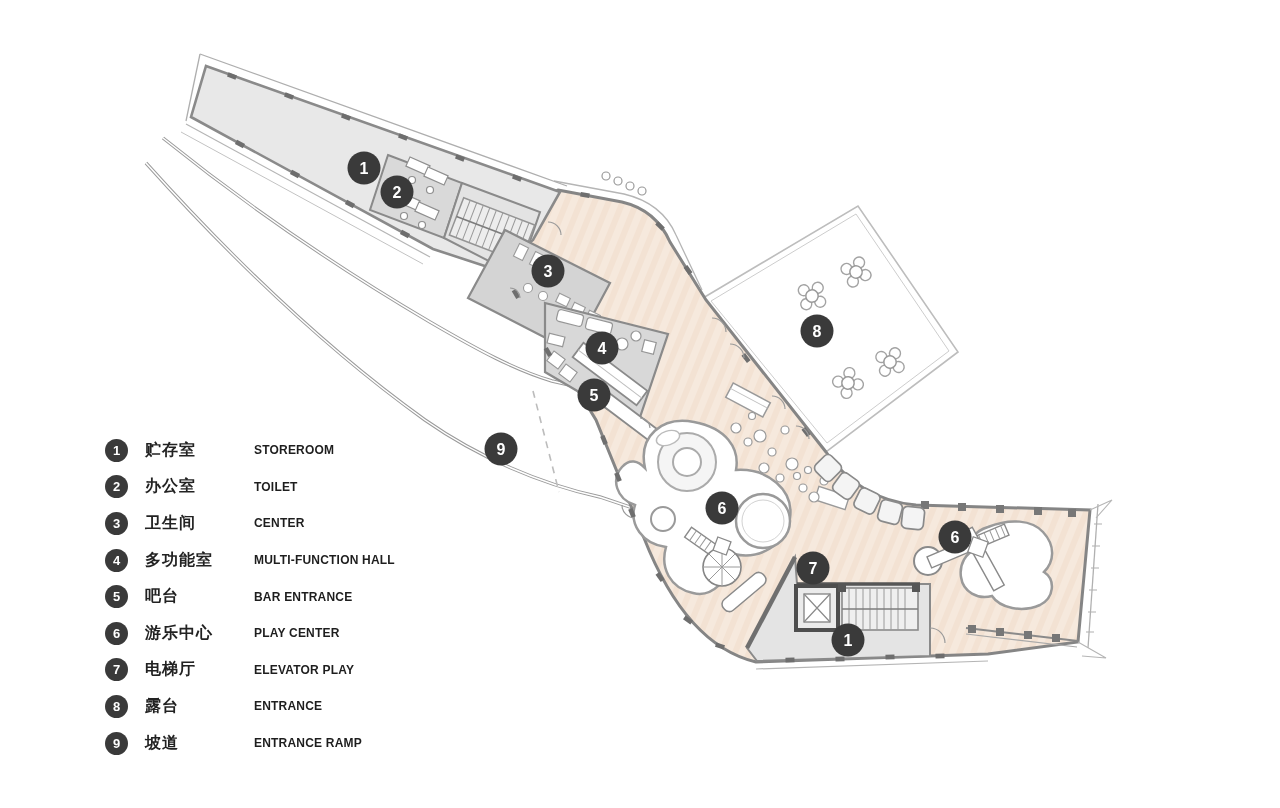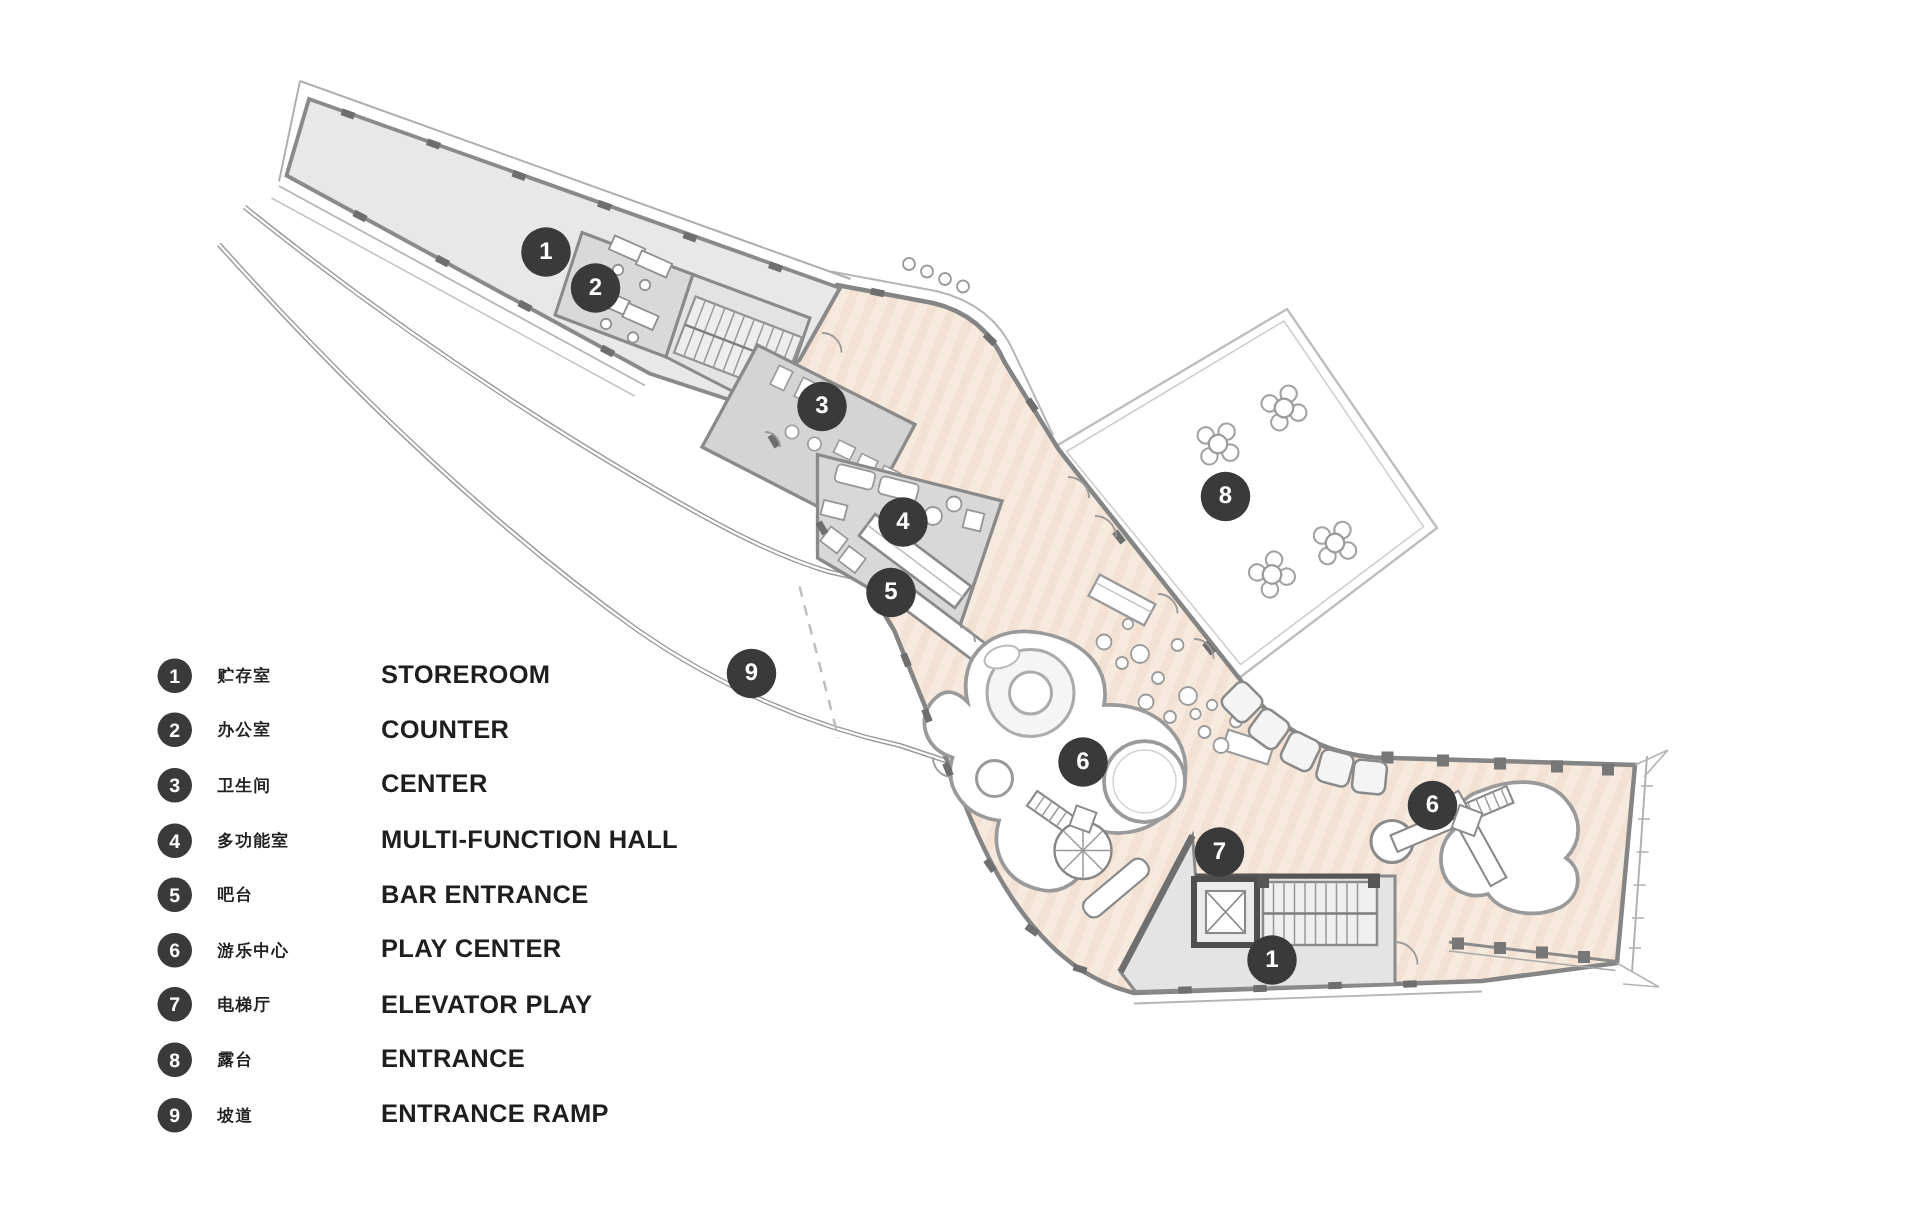--- a/index.html
+++ b/index.html
@@ -10,23 +10,23 @@
   .marker{position:absolute;width:33px;height:33px;border-radius:50%;
           background:#3a3a3a;color:#fff;font-weight:bold;font-size:16px;
           display:flex;align-items:center;justify-content:center;
           transform:translate(-50%,-50%);line-height:1;}
   
   #legend{position:absolute;left:96px;top:432px;}
   .legend-row{display:flex;align-items:center;height:36.6px;}
   .legend-dot{width:23px;height:23px;border-radius:50%;background:#3a3a3a;color:#fff;
               font-size:13px;font-weight:bold;display:flex;align-items:center;justify-content:center;
               margin-left:9px;flex:0 0 auto;line-height:1;}
-  .legend-zh{margin-left:17px;width:109px;font-size:11px;font-weight:bold;color:#222;
+  .legend-zh{margin-left:17px;width:109px;font-size:16px;font-weight:bold;color:#222;
              letter-spacing:1px;white-space:nowrap;}
-  .legend-en{font-size:17px;font-weight:bold;color:#1e1e1e;letter-spacing:.2px;white-space:nowrap;}
+  .legend-en{font-size:12px;font-weight:bold;color:#1e1e1e;letter-spacing:.2px;white-space:nowrap;}
 </style>
 </head>
 <body>
 
 <div id="stage">
 
 <svg id="plan-svg" width="1280" height="808" viewBox="0 0 1280 808">
   <defs>
     <pattern id="grain" width="13" height="13" patternUnits="userSpaceOnUse" patternTransform="rotate(22)">
       <rect width="13" height="13" fill="#f6e9dd"></rect>
@@ -318,21 +318,21 @@
 
 <div id="legend">
   <div class="legend-row">
     <span class="legend-dot">1</span>
     <span class="legend-zh">贮存室</span>
     <span class="legend-en">STOREROOM</span>
   </div>
   <div class="legend-row">
     <span class="legend-dot">2</span>
     <span class="legend-zh">办公室</span>
-    <span class="legend-en">COUNTER</span>
+    <span class="legend-en">TOILET</span>
   </div>
   <div class="legend-row">
     <span class="legend-dot">3</span>
     <span class="legend-zh">卫生间</span>
     <span class="legend-en">CENTER</span>
   </div>
   <div class="legend-row">
     <span class="legend-dot">4</span>
     <span class="legend-zh">多功能室</span>
     <span class="legend-en">MULTI-FUNCTION HALL</span>

